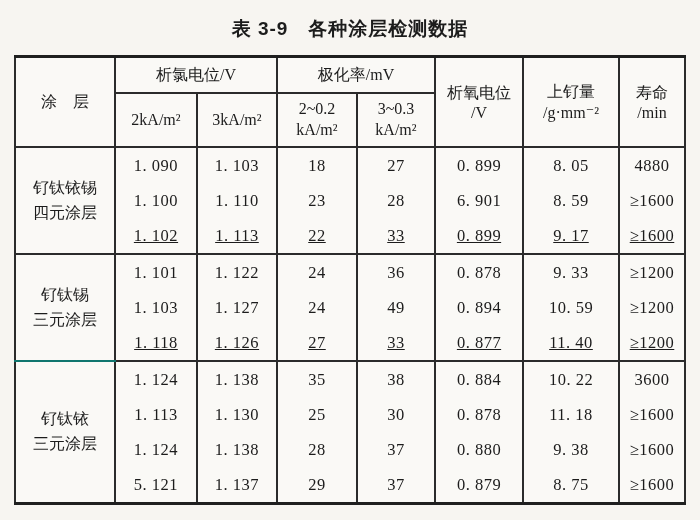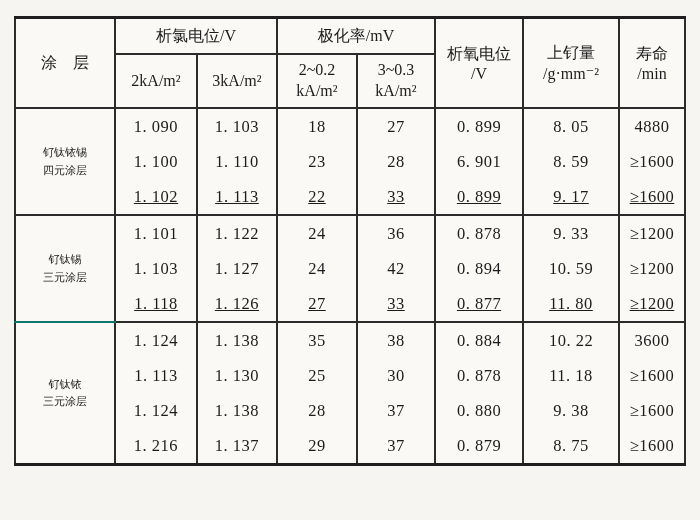--- a/index.html
+++ b/index.html
@@ -45,28 +45,29 @@
     vertical-align: middle;
     font-weight: normal;
     overflow: hidden;
   }
   tr.h1 th { height: 34px; font-size: 16px; }
   tr.h2 th { height: 52px; font-size: 16px; line-height: 1.3; }
   tr.h1 th.span2 { border-bottom: 2px solid #2b2b2b; }
   thead th { border-bottom: 2px solid #2b2b2b; }
   tbody td { height: 35px; font-size: 16.5px; border-top: none; border-bottom: none; }
   tr.group-end td { border-bottom: 2px solid #2b2b2b; text-decoration: underline; }
-  td.group-label { font-size: 11px; line-height: 1.55; border-radius: 17px; }
+  td.group-label { font-size: 16px; line-height: 1.55; border-radius: 17px; }
   .two-line span { display: block; text-align: center; }
   .num { letter-spacing: 0.5px; }
 </style>
 </head>
 <body>
 
 <div class="page">
+  <div class="title">表 3-9　各种涂层检测数据</div>
 
   <table>
     <colgroup>
       <col style="width:100px">
       <col style="width:82px">
       <col style="width:80px">
       <col style="width:80px">
       <col style="width:78px">
       <col style="width:88px">
       <col style="width:96px">
@@ -147,32 +148,32 @@
         <td class="num">24</td>
         <td class="num">36</td>
         <td class="num">0. 878</td>
         <td class="num">9. 33</td>
         <td class="num">≥1200</td>
       </tr>
       <tr>
         <td class="num">1. 103</td>
         <td class="num">1. 127</td>
         <td class="num">24</td>
-        <td class="num">42</td>
+        <td class="num">49</td>
         <td class="num">0. 894</td>
         <td class="num">10. 59</td>
         <td class="num">≥1200</td>
       </tr>
       <tr class="group-end">
         <td class="num">1. 118</td>
         <td class="num">1. 126</td>
         <td class="num">27</td>
         <td class="num">33</td>
         <td class="num">0. 877</td>
-        <td class="num">11. 80</td>
+        <td class="num">11. 40</td>
         <td class="num">≥1200</td>
       </tr>
 
       <tr>
         <td rowspan="4" class="group-label two-line">
           <span>钌钛铱</span>
           <span>三元涂层</span>
         </td>
         <td class="num">1. 124</td>
         <td class="num">1. 138</td>
@@ -194,21 +195,21 @@
       <tr>
         <td class="num">1. 124</td>
         <td class="num">1. 138</td>
         <td class="num">28</td>
         <td class="num">37</td>
         <td class="num">0. 880</td>
         <td class="num">9. 38</td>
         <td class="num">≥1600</td>
       </tr>
       <tr>
-        <td class="num">1. 216</td>
+        <td class="num">5. 121</td>
         <td class="num">1. 137</td>
         <td class="num">29</td>
         <td class="num">37</td>
         <td class="num">0. 879</td>
         <td class="num">8. 75</td>
         <td class="num">≥1600</td>
       </tr>
     </tbody>
   </table>
 </div>

